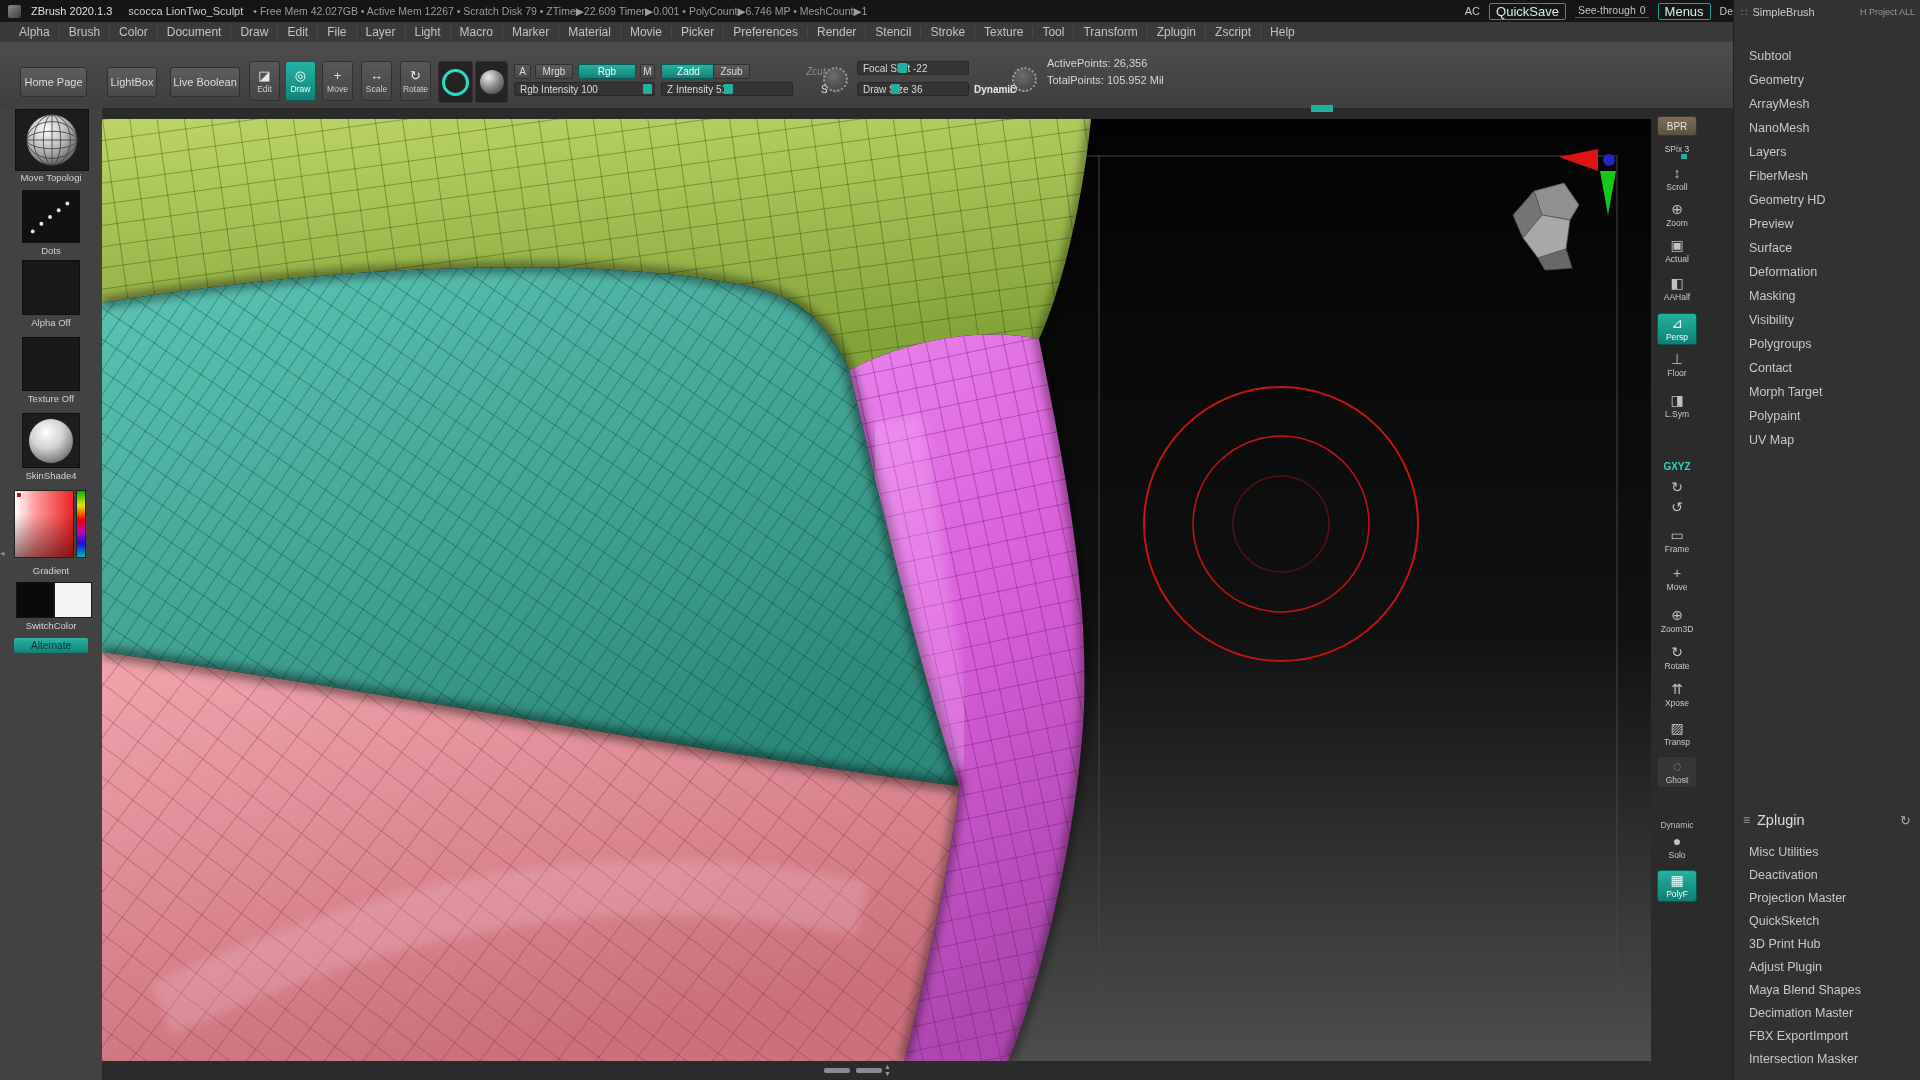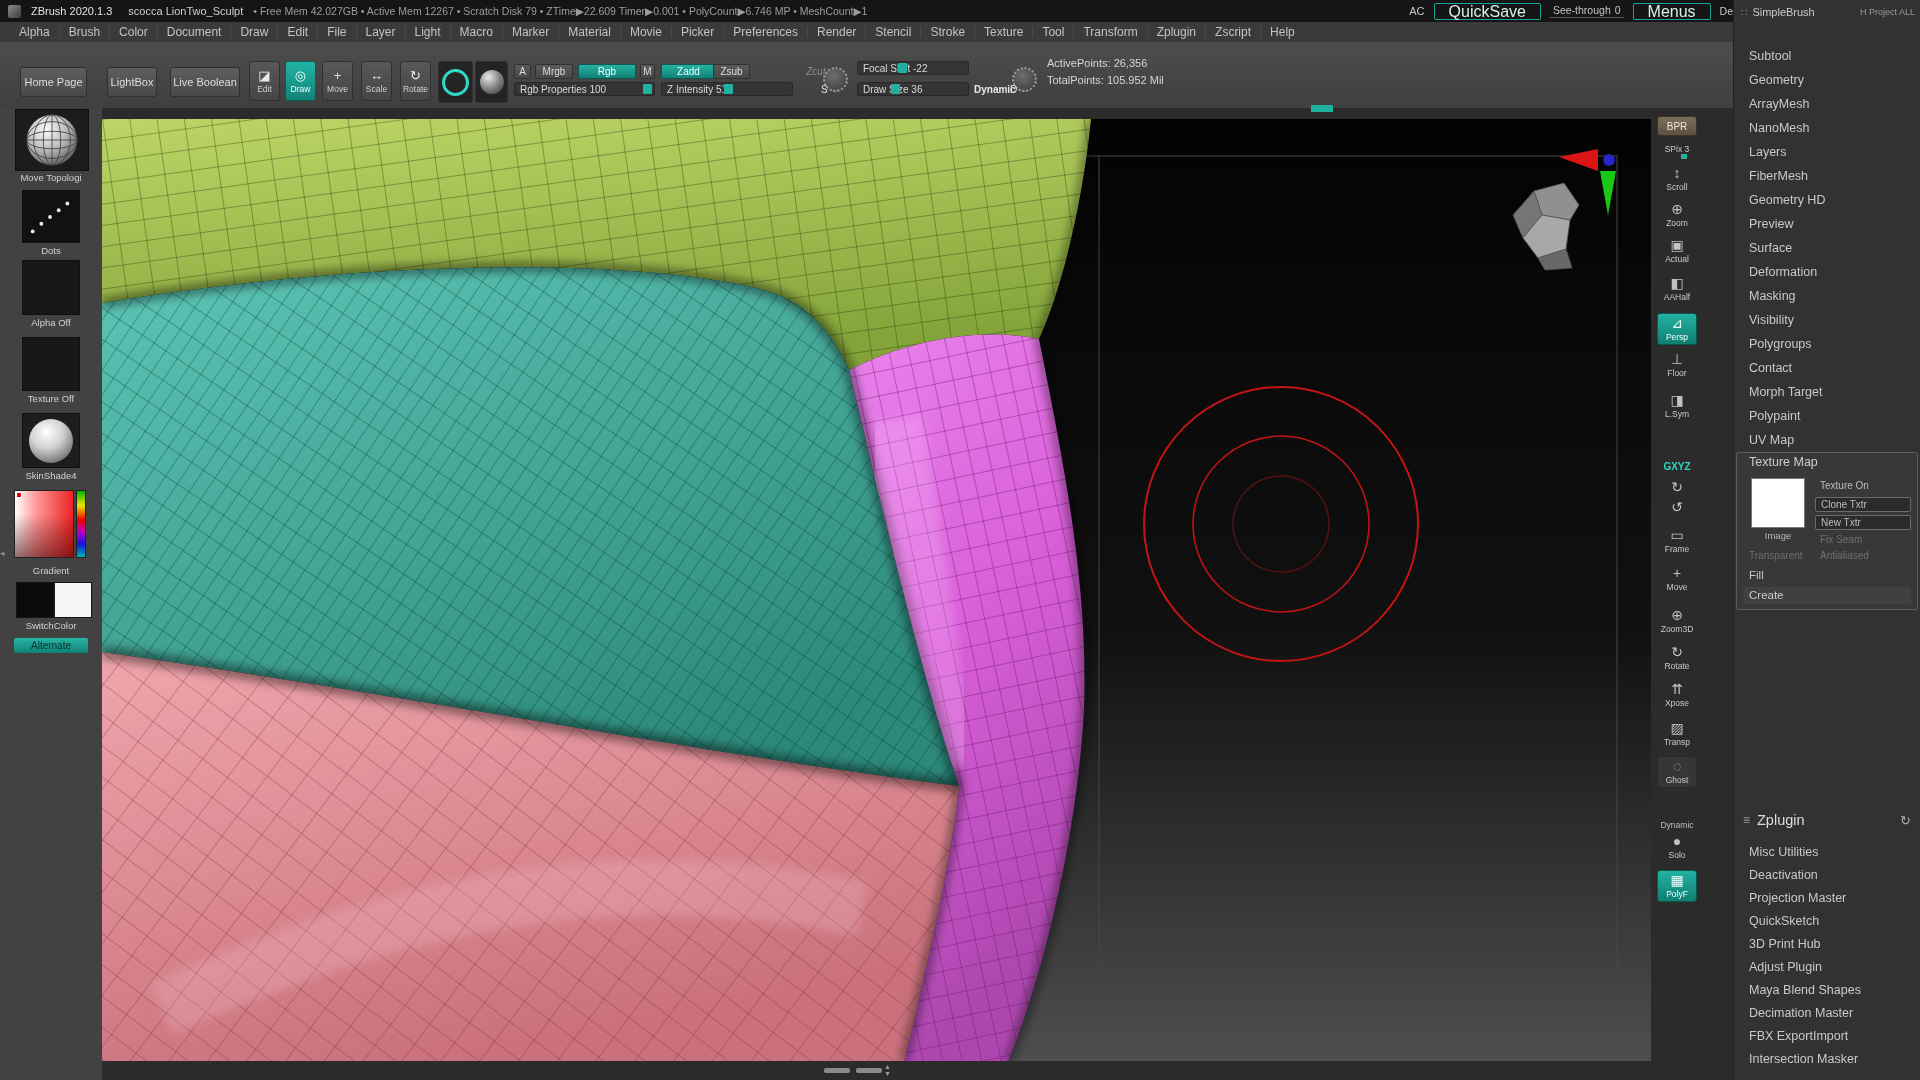--- a/index.html
+++ b/index.html
@@ -6,21 +6,21 @@
   body{width:1920px;height:1080px;background:#2b2b2b;font-family:"Liberation Sans",sans-serif;overflow:hidden;position:relative;color:#c8c8c8;}
 
   
   #titlebar{position:absolute;left:0;top:0;width:1920px;height:22px;background:#151515;display:flex;align-items:center;gap:10px;padding:0 8px;box-sizing:border-box;font-size:11px;}
   .tb-logo{width:13px;height:13px;background:linear-gradient(135deg,#8a8a8a,#3d3d3d);border-radius:2px;flex:0 0 auto;}
   .tb-app{color:#e2e2e2;white-space:nowrap;}
   .tb-doc{color:#cfcfcf;white-space:nowrap;margin-left:6px;}
   .tb-stats{color:#9d9d9d;font-size:10.5px;white-space:nowrap;}
   .tb-right{margin-left:auto;display:flex;align-items:center;gap:9px;}
   .tb-ac{color:#c9c9c9;}
-  .tb-chip{border:1px solid #1ba496;border-radius:2px;padding:0 14px;height:15px;line-height:15px;color:#d6efec;font-size:16px;}
+  .tb-chip{border:1px solid #1ba496;border-radius:2px;padding:0 6px;height:15px;line-height:15px;color:#d6efec;font-size:13px;}
   .tb-see{display:flex;gap:4px;align-items:center;border-bottom:1px solid #5a5a5a;padding:0 3px 1px;font-size:10.5px;color:#c5c5c5;}
   .tb-zs{color:#c5c5c5;font-size:10.5px;}
   .tb-ic{color:#b2b2b2;font-size:10px;}
   .tb-win{display:flex;gap:9px;color:#bdbdbd;font-size:11px;margin-left:4px;}
 
   
   #menubar{position:absolute;left:0;top:22px;width:1920px;height:20px;background:#3a3a3a;display:flex;align-items:center;padding-left:10px;box-sizing:border-box;font-size:12px;color:#c3c3c3;}
   #menubar .mi{padding:0 9px;border-right:1px solid #4b4b4b;line-height:12px;white-space:nowrap;}
   #menubar .mi:last-child{border-right:none;}
 
@@ -197,21 +197,21 @@
     </div>
   <div class="mat-sphere" style="left:475px;top:19px;">
       <i></i>
     </div>
 
   <div class="mini-btn" style="left:514px;top:22px;width:17px;">A</div>
   <div class="mini-btn" style="left:535px;top:22px;width:38px;">Mrgb</div>
   <div class="mini-btn active" style="left:578px;top:22px;width:58px;">Rgb</div>
   <div class="mini-btn" style="left:640px;top:22px;width:15px;">M</div>
   <div class="zslider" style="left:514px;top:40px;width:141px;">
-    <span class="txt">Rgb Properties 100</span>
+    <span class="txt">Rgb Intensity 100</span>
     <i class="handle" style="left:calc(100% - 11px);"></i>
   </div>
 
   <div class="mini-btn active" style="left:661px;top:22px;width:55px;">Zadd</div>
   <div class="mini-btn" style="left:713px;top:22px;width:37px;">Zsub</div>
   <div class="mini-btn ghosted" style="left:798px;top:22px;width:36px;font-style:italic;">Zcut</div>
   <div class="zslider" style="left:661px;top:40px;width:132px;">
     <span class="txt">Z Intensity 51</span>
     <i class="handle" style="left:48%;"></i>
   </div>
@@ -518,33 +518,20 @@
     <div class="rp-row">Deformation</div>
     <div class="rp-row">Masking</div>
     <div class="rp-row">Visibility</div>
     <div class="rp-row">Polygroups</div>
     <div class="rp-row">Contact</div>
     <div class="rp-row">Morph Target</div>
     <div class="rp-row">Polypaint</div>
     <div class="rp-row">UV Map</div>
   </div>
 
-  <div class="tex-box">
-    <div class="tex-title">Texture Map</div>
-    <div class="tex-thumb"></div>
-    <div class="tex-thumb-label">Image</div>
-    <div class="tex-btn" style="top:26px;">Texture On</div>
-    <div class="tex-btn boxed" style="top:44px;">Clone Txtr</div>
-    <div class="tex-btn boxed" style="top:62px;">New Txtr</div>
-    <div class="tex-btn dim" style="top:80px;">Fix Seam</div>
-    <div class="tex-left dim tex-btn" style="left:8px;top:96px;width:64px;">Transparent</div>
-    <div class="tex-btn dim" style="top:96px;">Antialiased</div>
-    <div class="tex-fill">Fill</div>
-    <div class="tex-create">Create</div>
-  </div>
 
 
   <div class="zp-hdr">
     <span class="zp-ic">≡</span>
     <span>Zplugin</span>
     <span class="zp-refresh">↻</span>
   </div>
 
   <div class="rp-list" id="rp-list3">
     <div class="rp-row3">Misc Utilities</div>

